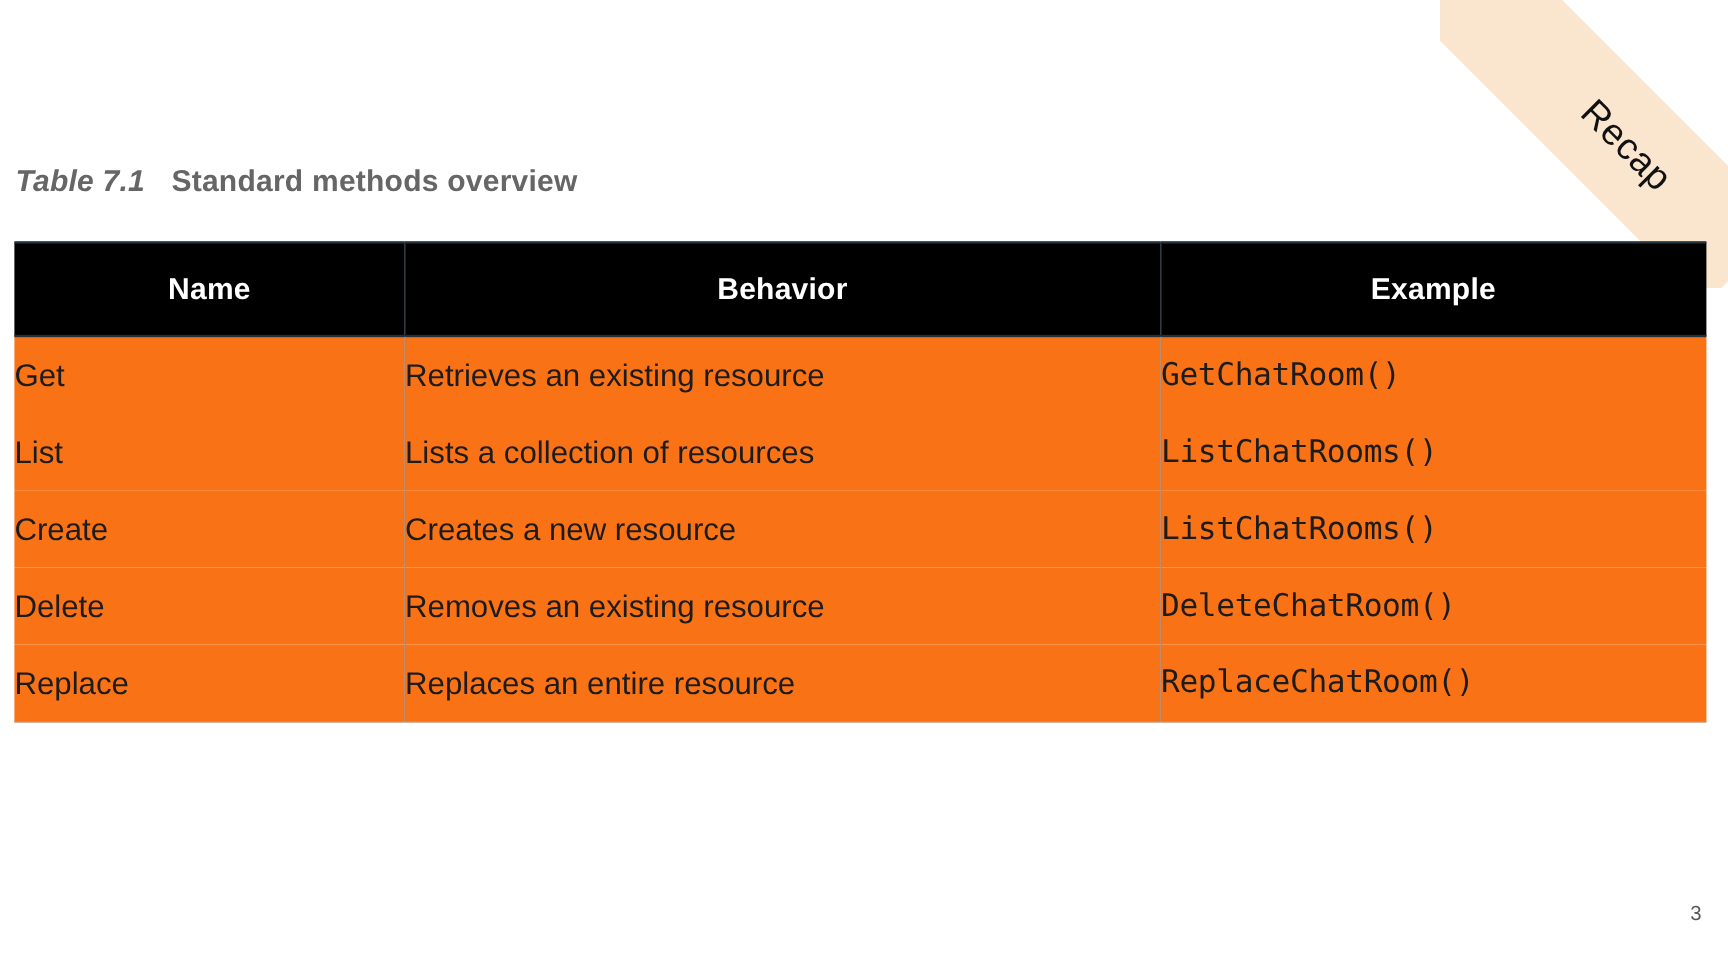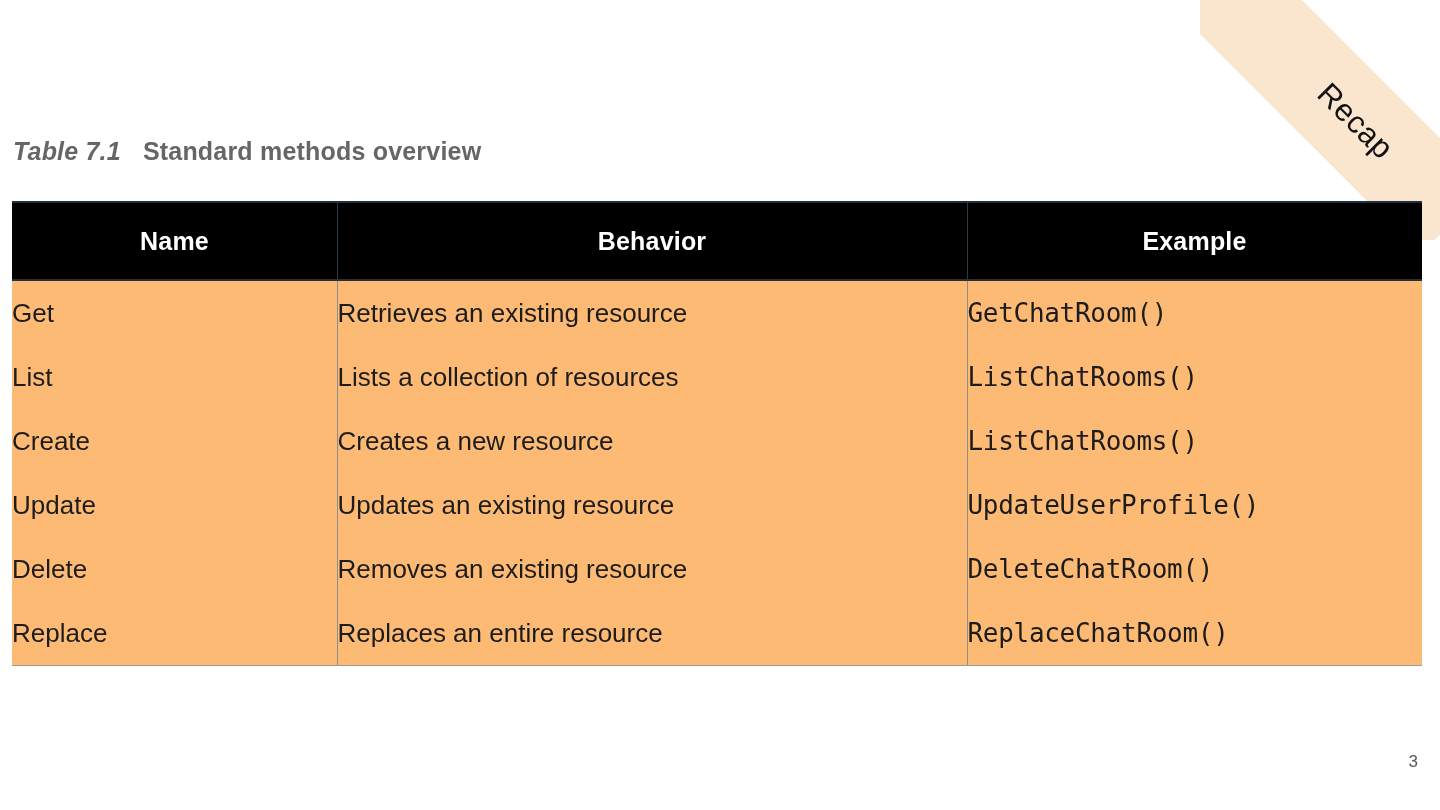--- a/index.html
+++ b/index.html
@@ -92,21 +92,21 @@
   #methods-table thead th.divider-left {
     box-shadow: inset 1px 0 0 0 #2a3c49;
   }
 
   #methods-table tbody td {
     height: 64px;
     padding: 0;
     font-size: 26px;
     color: #1c1c1c;
     vertical-align: middle;
-    background: #fdba74;
+    background: #f97316;
     margin-left: 28px;
   }
   #methods-table tbody tr:last-child td {
     border-bottom: 1.5px solid #9a9a9a;
   }
 
   td.cell-name {
     padding-left: 23px;
     text-align: left;
   }
@@ -169,25 +169,20 @@
       <td class="cell-name">List</td>
       <td class="cell-behavior">Lists a collection of resources</td>
       <td class="cell-example">ListChatRooms()</td>
     </tr>
     <tr>
       <td class="cell-name">Create</td>
       <td class="cell-behavior">Creates a new resource</td>
       <td class="cell-example">ListChatRooms()</td>
     </tr>
     <tr>
-      <td class="cell-name">Update</td>
-      <td class="cell-behavior">Updates an existing resource</td>
-      <td class="cell-example">UpdateUserProfile()</td>
-    </tr>
-    <tr>
       <td class="cell-name">Delete</td>
       <td class="cell-behavior">Removes an existing resource</td>
       <td class="cell-example">DeleteChatRoom()</td>
     </tr>
     <tr>
       <td class="cell-name">Replace</td>
       <td class="cell-behavior">Replaces an entire resource</td>
       <td class="cell-example">ReplaceChatRoom()</td>
     </tr>
   </tbody>

